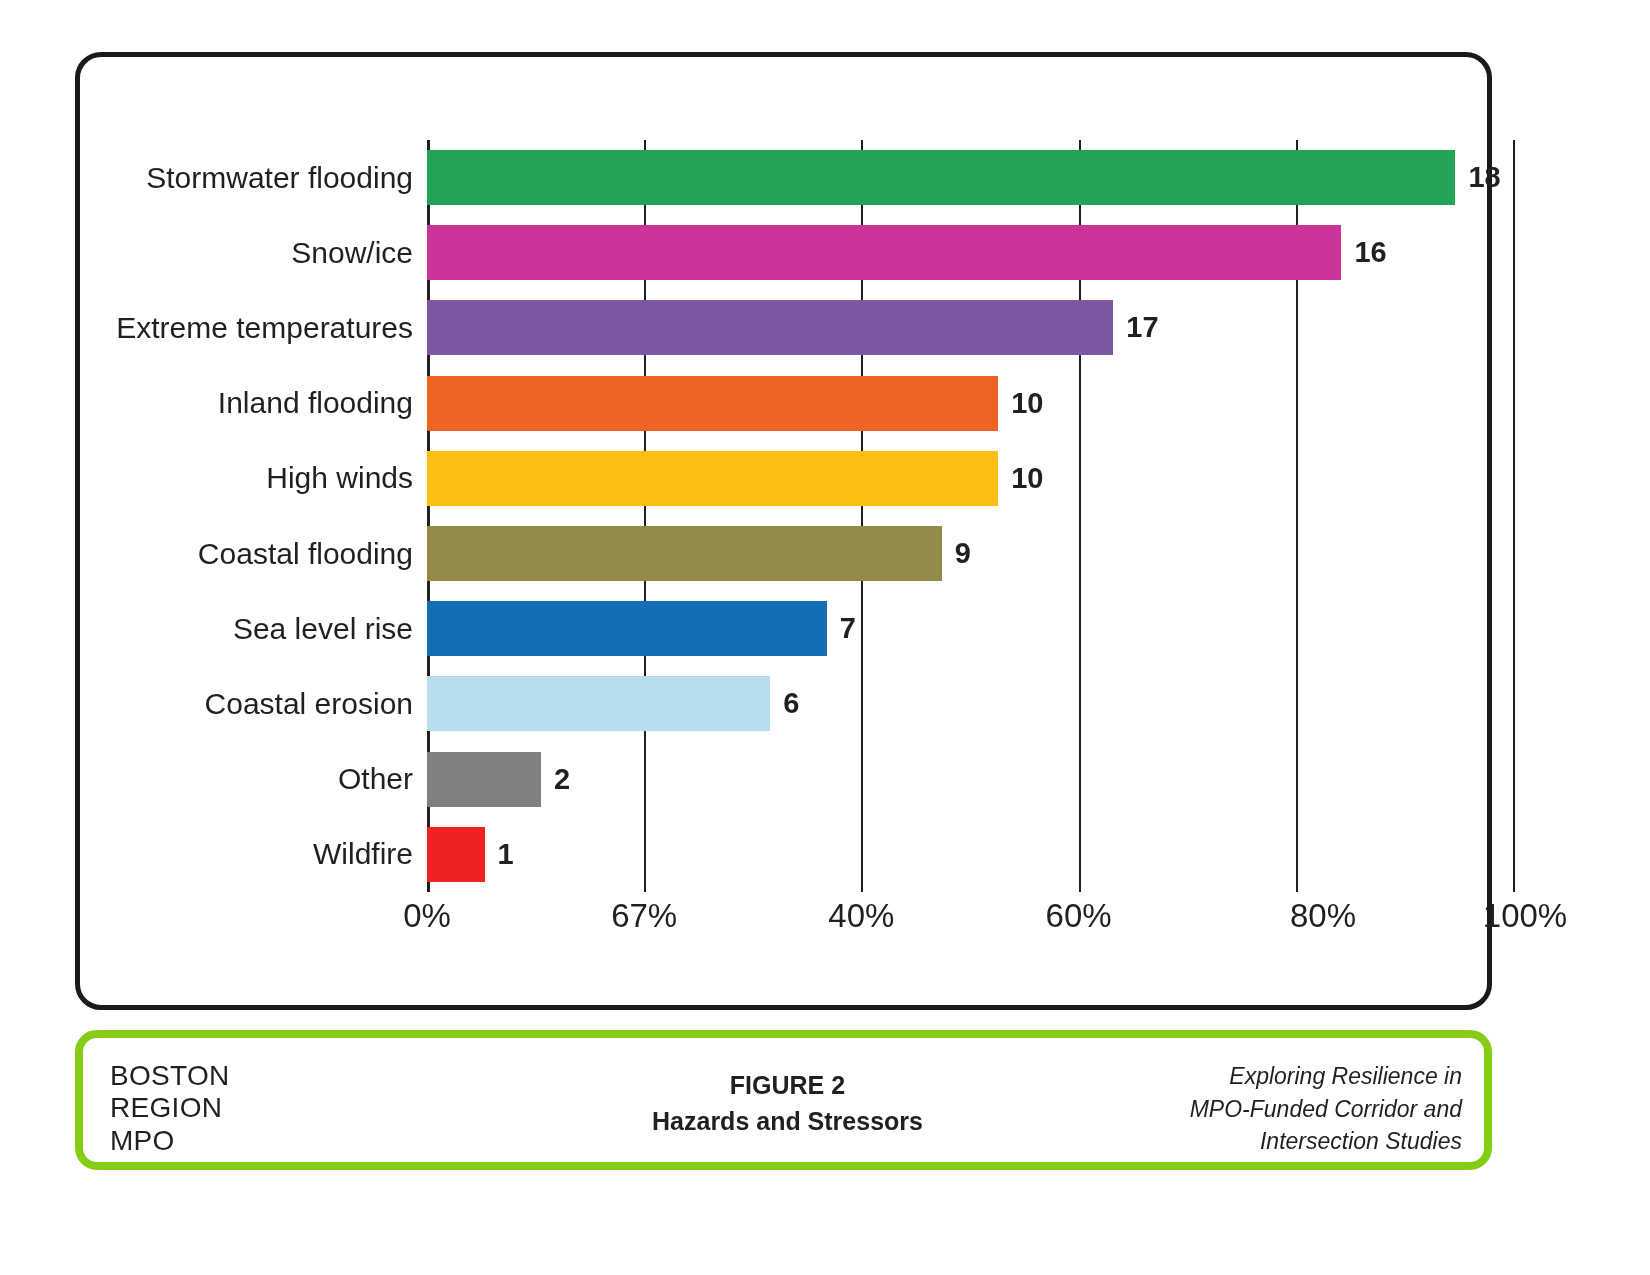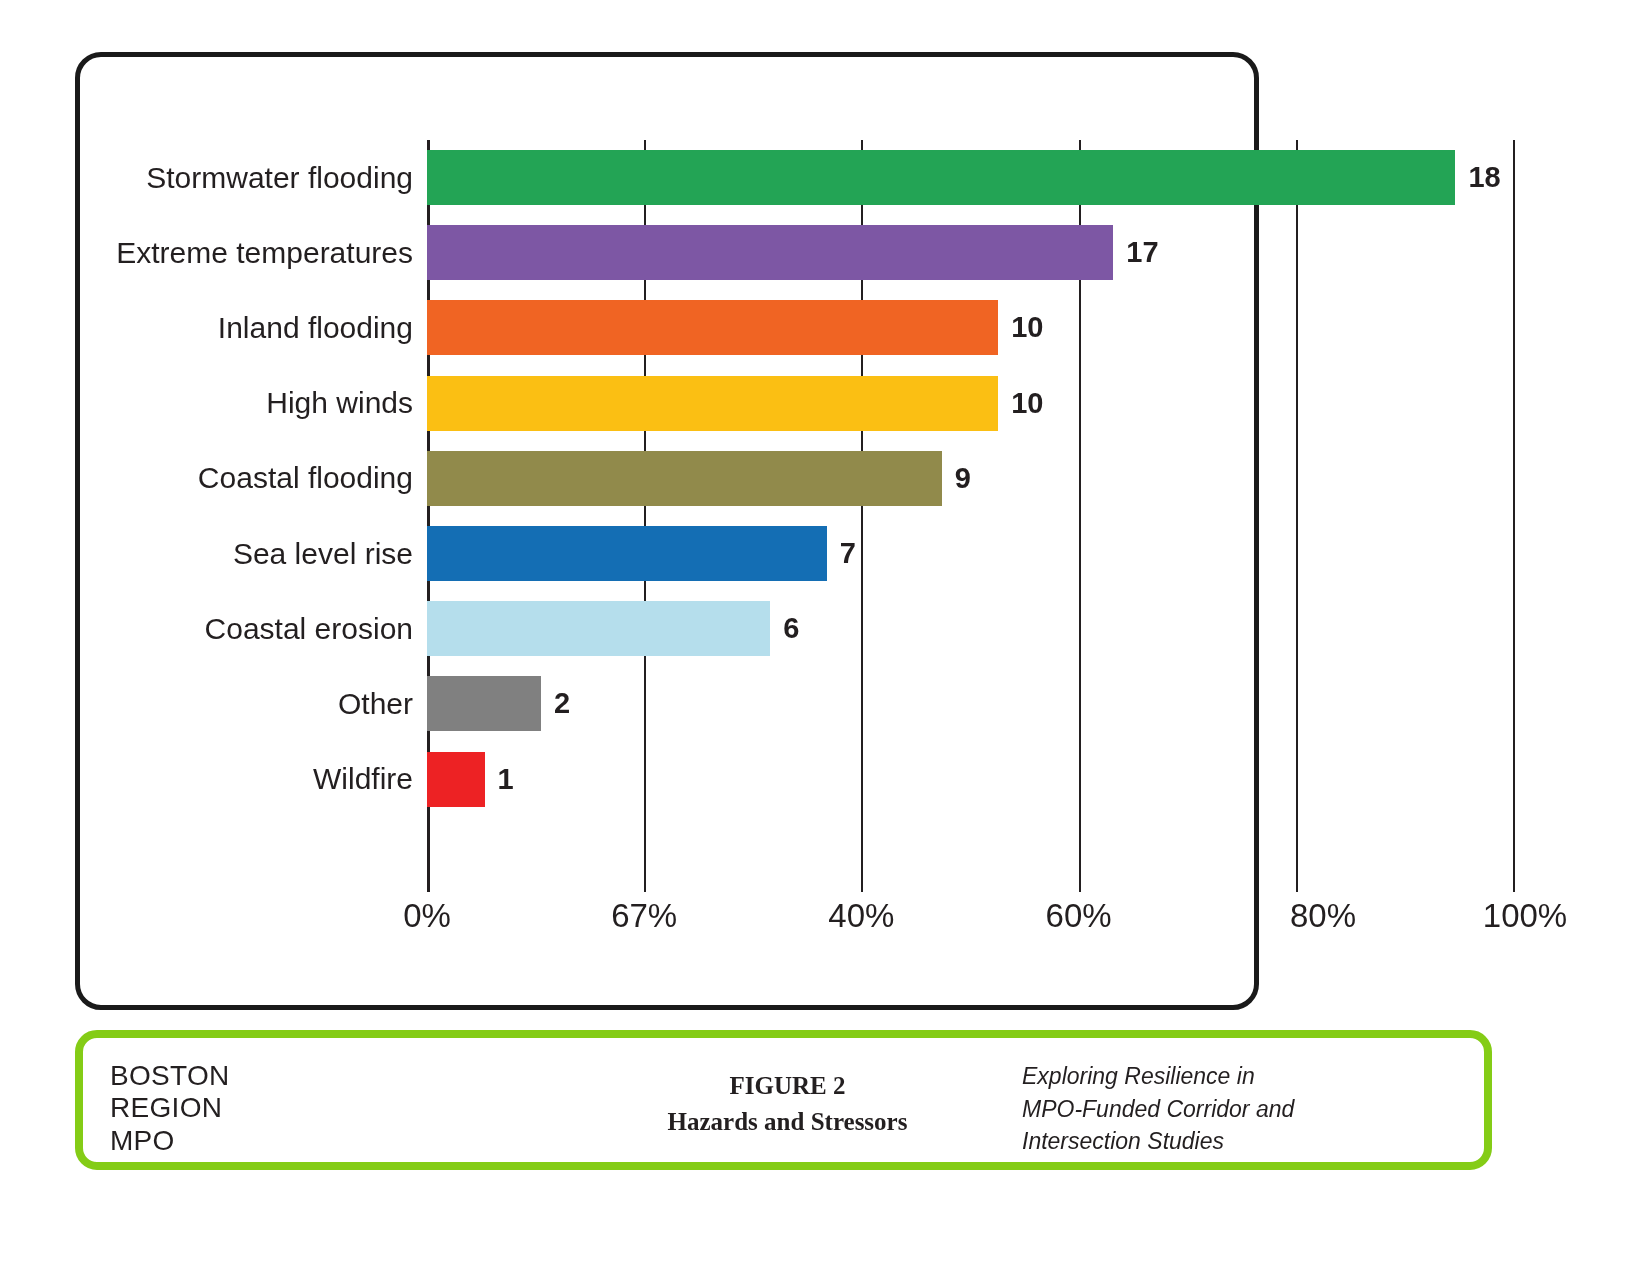--- a/index.html
+++ b/index.html
@@ -15,21 +15,21 @@
     height: 1275px;
     background: #ffffff;
     overflow: hidden;
   }
 
   
   .chart-panel {
     position: absolute;
     left: 75px;
     top: 52px;
-    width: 1184px;
+    width: 1417px;
     height: 958px;
     border: 5px solid #1a1a1a;
     border-radius: 26px;
     background: #ffffff;
   }
 
   
   .plot {
     position: absolute;
     left: 347px;      
@@ -125,28 +125,27 @@
   .footer-center {
     position: absolute;
     left: 8px;
     right: 0;
     top: 30px;
     text-align: center;
     font-size: 25px;
     font-weight: bold;
     line-height: 1.42;
     color: #231f20;
-    font-family: Liberation Serif, serif;
   }
   .footer-right {
     position: absolute;
     right: 22px;
     top: 22px;
     width: 440px;
-    text-align: left;
+    text-align: right;
     font-style: italic;
     font-size: 23px;
     line-height: 1.42;
     color: #231f20;
   }
 </style>
 </head>
 <body>
 
 <div id="page">
@@ -162,20 +161,25 @@
           <div class="gridline" style="left: 868.8px;"></div>
           <div class="gridline" style="left: 1086px;"></div>
         </div>
       <div class="rows" id="bar-rows">
           <div class="row">
             <div class="cat-label">Stormwater flooding</div>
             <div class="bar" style="width: 1028.44px; background: rgb(35, 164, 85);"></div>
             <div class="bar-value">18</div>
           </div>
           <div class="row">
+            <div class="cat-label">Snow/ice</div>
+            <div class="bar" style="width: 914.412px; background: rgb(204, 51, 153);"></div>
+            <div class="bar-value">16</div>
+          </div>
+          <div class="row">
             <div class="cat-label">Extreme temperatures</div>
             <div class="bar" style="width: 686.352px; background: rgb(125, 87, 164);"></div>
             <div class="bar-value">17</div>
           </div>
           <div class="row">
             <div class="cat-label">Inland flooding</div>
             <div class="bar" style="width: 571.236px; background: rgb(240, 100, 35);"></div>
             <div class="bar-value">10</div>
           </div>
           <div class="row">

